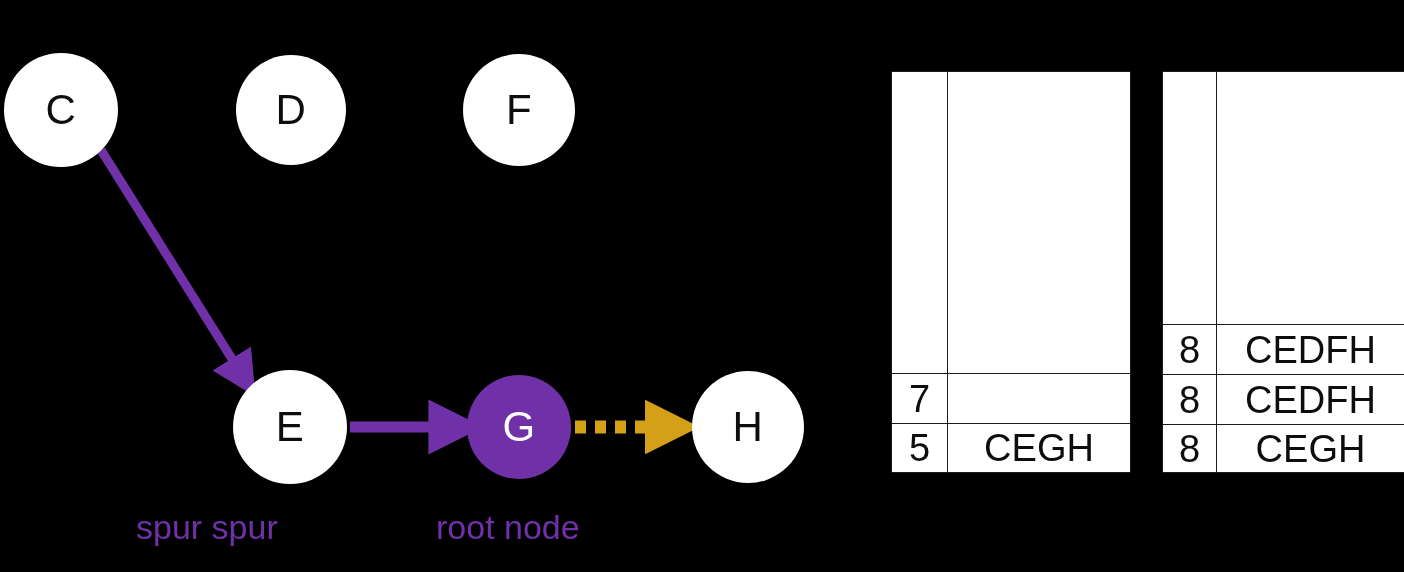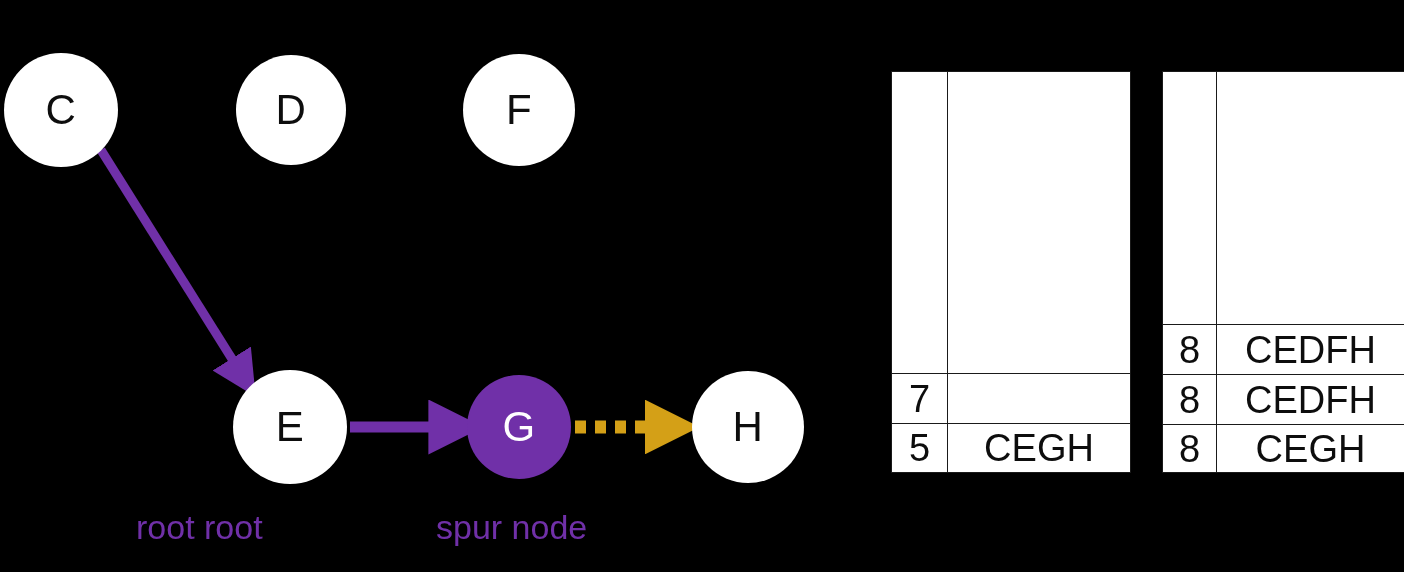--- a/index.html
+++ b/index.html
@@ -148,23 +148,23 @@
     </div>
 
     <div class="node spur" style="left:467px; top:375px; width:104px; height:104px;">
       <span>G</span>
     </div>
 
     <div class="node" style="left:692px; top:371px; width:112px; height:112px;">
       <span>H</span>
     </div>
 
-    <div class="caption" style="left:136px; top:510px;">root root</div>
-
-    <div class="caption" style="left:436px; top:510px;">spur node</div>
+    <div class="caption" style="left:136px; top:510px;">spur spur</div>
+
+    <div class="caption" style="left:436px; top:510px;">root node</div>
   </div>
 
   <div class="ktable" style="left:891px; top:71px; width:240px; height:402px;">
 
     <div class="trow" style="height:301px;">
       <div class="cell-cost" style="width:56px;"></div>
       <div class="cell-path"></div>
     </div>
 
     <div class="trow" style="height:50px;">

